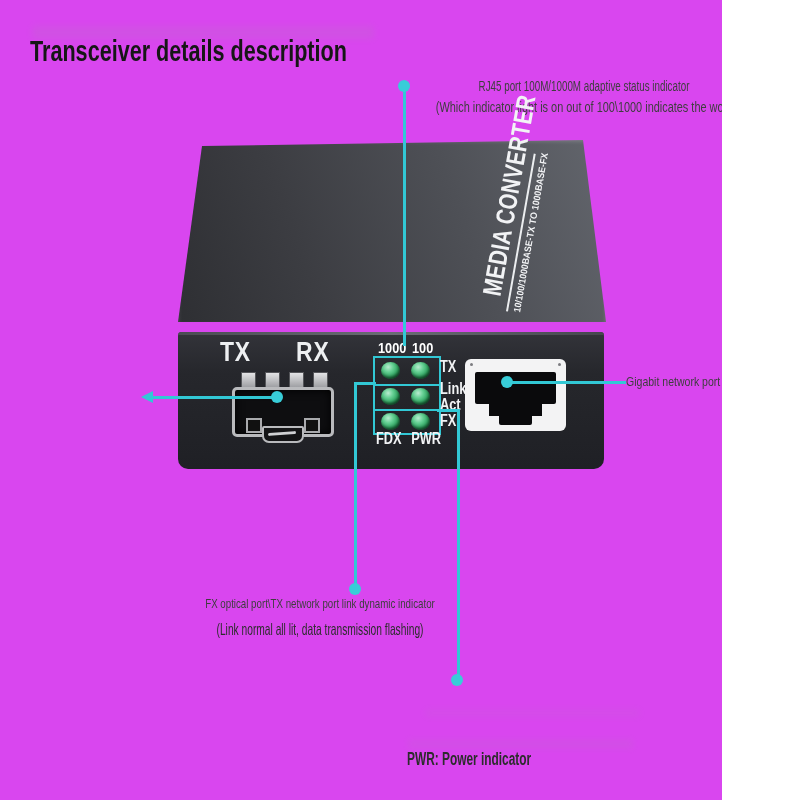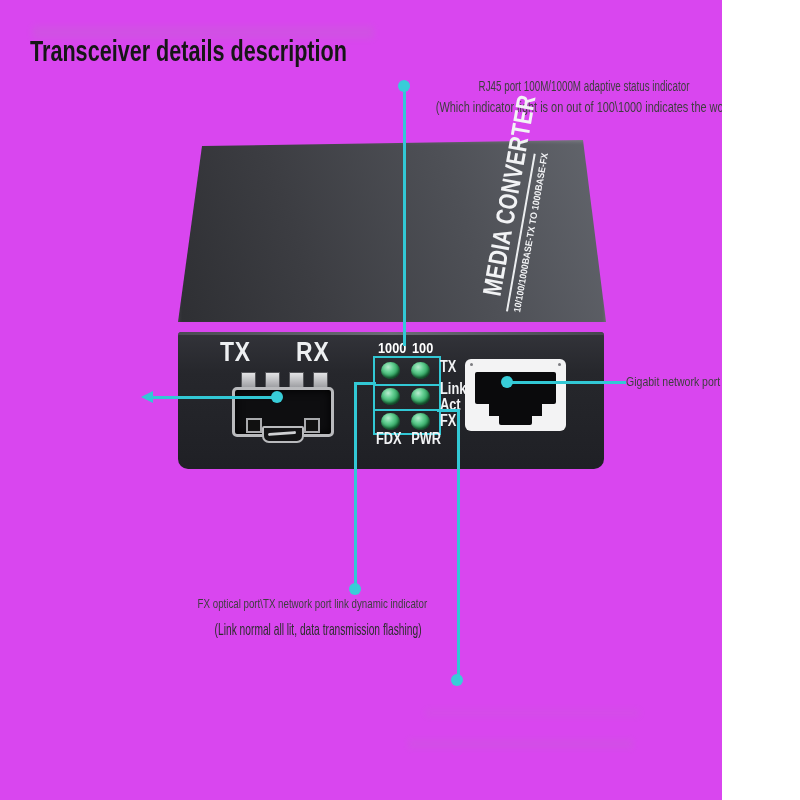--- a/index.html
+++ b/index.html
@@ -17,21 +17,21 @@
 
   .ann{position:absolute;color:#3e3e3e;}
   .ann .ln{white-space:nowrap;transform-origin:center;}
   .ann-rj45{left:394px;top:78px;width:380px;text-align:center;font-size:14px;}
   .ann-rj45 .l1{transform:scaleX(.70);margin-bottom:5px;}
   .ann-rj45 .l2{transform:scaleX(.78);}
   .ann-sfp{left:40px;top:380px;width:130px;text-align:center;font-size:13px;line-height:19px;}
   .ann-sfp .ln{transform:scaleX(.75);}
   .ann-net{left:626px;top:374px;font-size:13.5px;}
   .ann-net .ln{transform:scaleX(.78);transform-origin:left center;}
-  .ann-link{left:150px;top:596px;width:340px;}
+  .ann-link{left:150px;top:596px;width:340px;text-align:center;}
   .ann-link .l1{font-size:13.5px;transform:scaleX(.72);margin-bottom:9px;}
   .ann-link .l2{font-size:16.5px;transform:scaleX(.62);color:#2d2d2d;}
   .ann-fdx{left:340px;top:690px;width:370px;text-align:center;font-size:13.5px;}
   .ann-fdx .l1{transform:scaleX(.63);margin-bottom:11px;}
   .ann-fdx .l2{transform:scaleX(.63);}
   .ann-pwr{left:407px;top:749px;font-size:18px;font-weight:600;color:#2c2c2c;}
   .ann-pwr .ln{transform:scaleX(.66);transform-origin:left center;}
 
   
   .dev-top{position:absolute;left:178px;top:138px;width:428px;height:184px;
@@ -123,20 +123,23 @@
 
   <div class="ann ann-net">
     <div class="ln">Gigabit network port</div>
   </div>
 
   <div class="ann ann-link">
     <div class="ln l1">FX optical port\TX network port link dynamic indicator</div>
     <div class="ln l2">(Link normal all lit, data transmission flashing)</div>
   </div>
 
+  <div class="ann ann-pwr">
+    <div class="ln">PWR: Power indicator</div>
+  </div>
 
   <div class="dev-top"></div>
   <div class="top-label">
     <div class="l1">MEDIA CONVERTER</div>
     <div class="rule"></div>
     <div class="l2">10/100/1000BASE-TX TO 1000BASE-FX</div>
   </div>
 
   <div class="dev-front">
     <div class="pt lbl-tx">TX</div>

